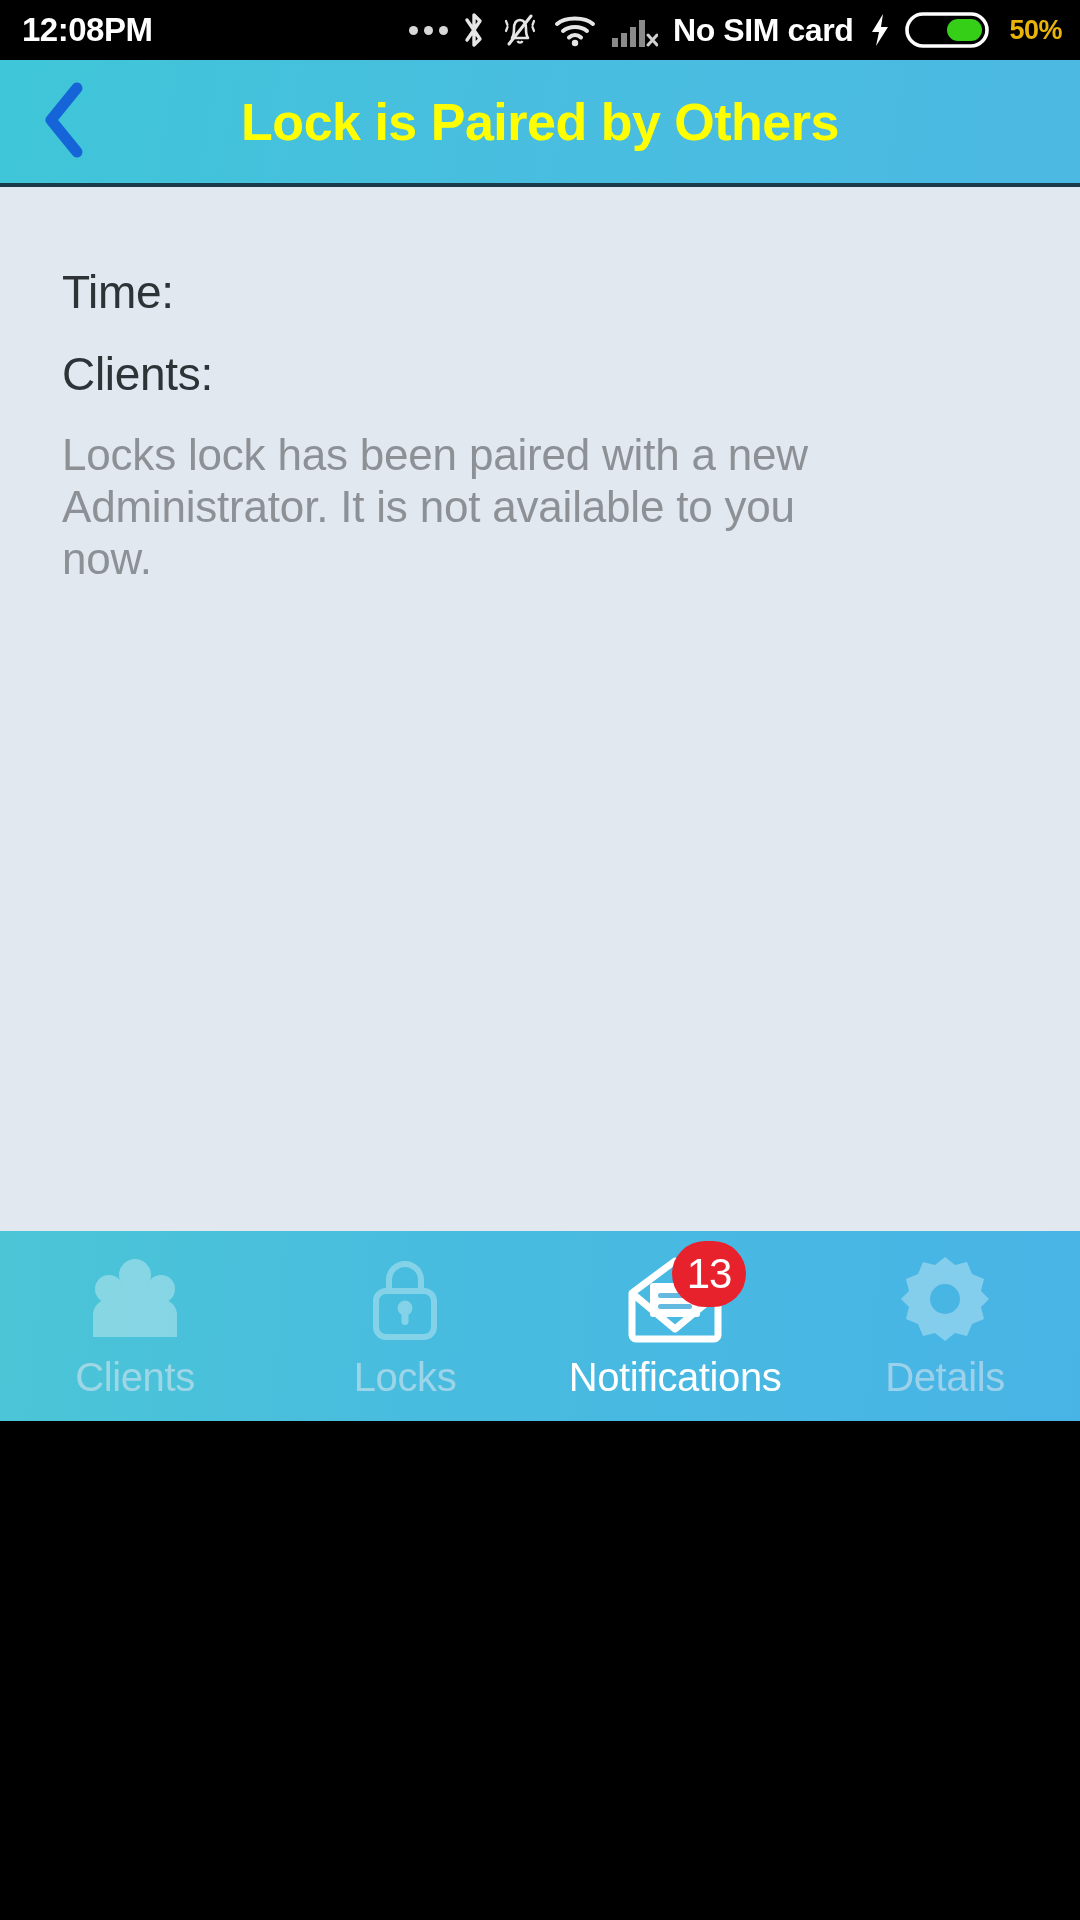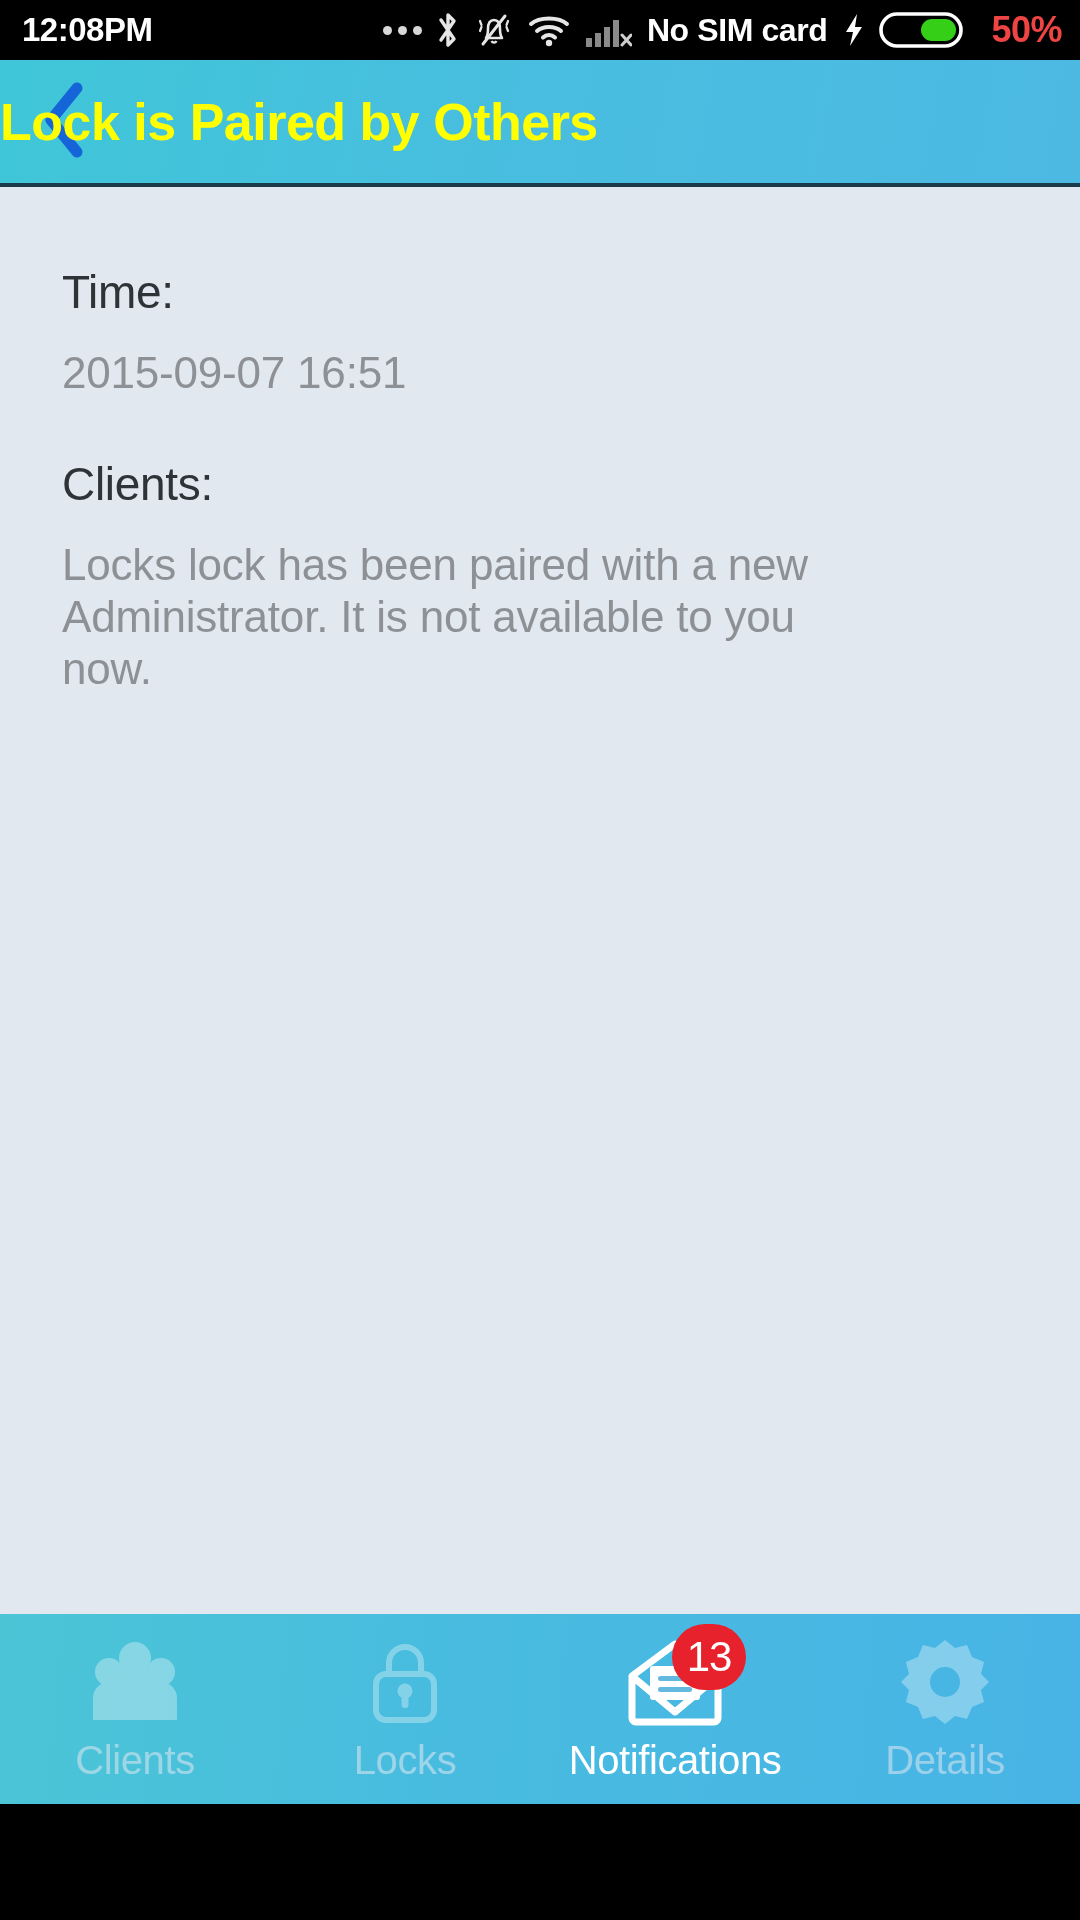--- a/index.html
+++ b/index.html
@@ -8,21 +8,21 @@
     width: 1080px;
     height: 1920px;
     background: #000;
     font-family: "Liberation Sans", sans-serif;
     overflow: hidden;
   }
 
   #phone {
     position: relative;
     width: 1080px;
-    height: 1804px;
+    height: 1421px;
     background: #e2e8f0;
     display: flex;
     flex-direction: column;
   }
 
   
   #status-bar {
     height: 60px;
     background: #000000;
     display: flex;
@@ -44,22 +44,22 @@
   }
   .sb-icon { display: flex; align-items: center; justify-content: center; }
 
   .dots { display: flex; gap: 6px; align-items: center; }
   .dots i {
     width: 9px; height: 9px; border-radius: 50%;
     background: #d8d8d8; display: block;
   }
 
   #battery-pct {
-    color: #ef4444; font-size: 36px; font-weight: bold;
-    margin-left: 15px; letter-spacing: -0.5px;
+    color: #eab308; font-size: 27px; font-weight: bold;
+    margin-left: 7px; letter-spacing: -0.5px;
   }
   #sim-text {
     color: #ffffff; font-size: 32px; font-weight: bold;
     letter-spacing: -0.4px; margin: 0 2px;
   }
 
   
   #header {
     flex: 0 0 127px;
     background: linear-gradient(100deg, #3fc6d8 0%, #48bedf 45%, #4cb9e3 100%);
@@ -69,21 +69,21 @@
     border-bottom: 4px solid #1b3a49;
   }
   #back-button {
     width: 120px; height: 100%;
     display: flex; align-items: center; justify-content: center;
     padding-left: 10px;
   }
   #header-title {
     position: absolute;
     left: 0; right: 0;
-    text-align: left;
+    text-align: center;
     color: #ffff00;
     font-size: 52px;
     font-weight: bold;
     letter-spacing: -0.5px;
     pointer-events: none;
   }
 
   
   #content {
     flex: 1 1 auto;
@@ -237,21 +237,20 @@
         <svg width="56" height="80" viewBox="0 0 56 80">
           <path d="M40 8 L14 40 L40 72" fill="none" stroke="#1565d8" stroke-width="11" stroke-linecap="round" stroke-linejoin="round"></path>
         </svg>
       </span>
     </div>
     <div id="header-title">Lock is Paired by Others</div>
   </div>
 
   <div id="content">
     <div class="field-label">Time:</div>
-    <div class="field-value" id="time-value">2015-09-07 16:51</div>
 
     <div class="field-label">Clients:</div>
     <div class="field-value" id="details-body">Locks lock has been paired with a new Administrator. It is not available to you now.</div>
   </div>
 
   <div id="tab-bar">
 
     <div class="tab inactive">
       <div class="tab-icon-wrap">
         <span>

